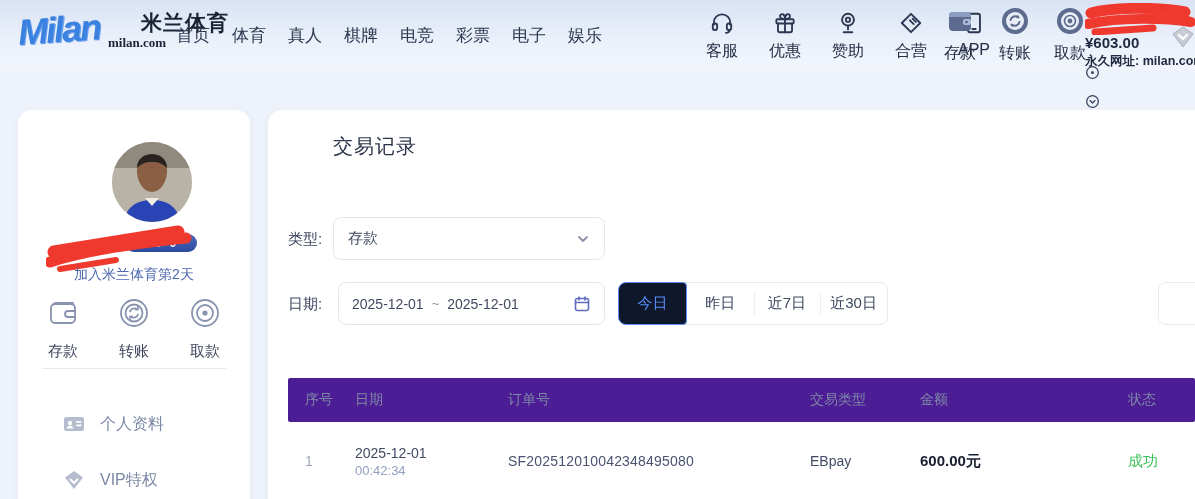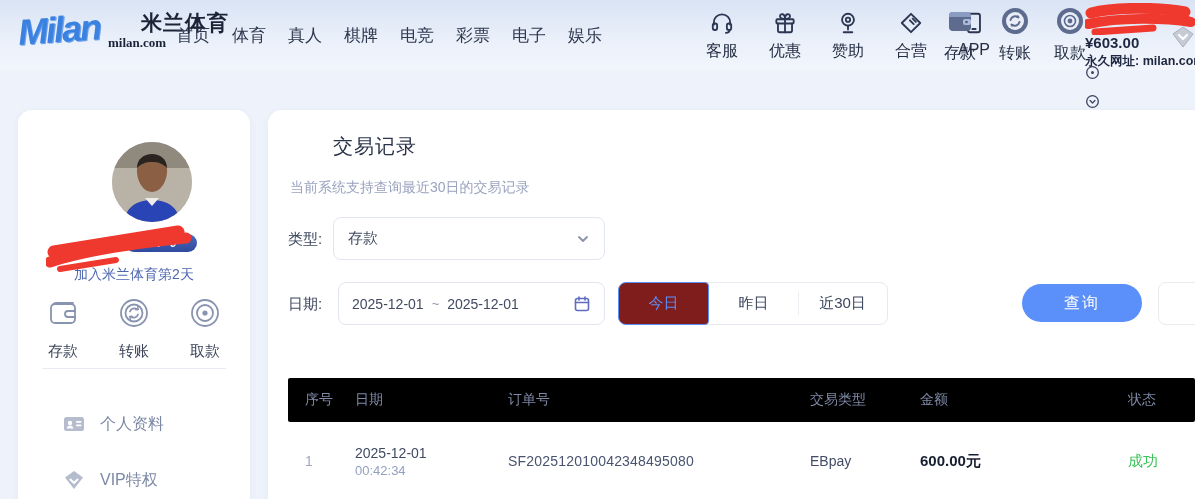--- a/index.html
+++ b/index.html
@@ -91,36 +91,36 @@
   }
   .range-btn {
     flex:1; display:flex; align-items:center; justify-content:center;
     font-size:15px; color:#3c465e; cursor:pointer; position:relative;
   }
   .range-btn + .range-btn::before {
     content:""; position:absolute; left:0; top:9px; bottom:9px; width:1px; background:#eceef3;
   }
   .range-btn.active {
     border:1px solid #5b8ff9; border-radius:8px 4px 4px 8px;
-    color:#5b8ff9; margin:-1px 0 -1px -1px; background:#7f1d1d; z-index:2;
+    color:#5b8ff9; margin:-1px 0 -1px -1px; background:#0f172a; z-index:2;
   }
   .range-btn.active::before, .range-btn.active + .range-btn::before { display:none; }
   .query-btn {
     position:absolute; left:754px; top:174px; width:120px; height:38px;
     background:#5b8ff9; border:none; border-radius:19px; color:#fff; font-size:16px;
     cursor:pointer; letter-spacing:2px;
   }
   .reset-btn {
     position:absolute; left:890px; top:172px; width:80px; height:43px;
     background:#fff; border:1px solid #e9ebf1; border-radius:8px; cursor:pointer;
   }
   
   .table { position:absolute; left:20px; top:268px; width:907px; }
   .t-row { display:flex; align-items:center; }
-  .t-head { background:#000000; height:44px; border-radius:2px; }
+  .t-head { background:#4c1d95; height:44px; border-radius:2px; }
   .t-head .t-cell { font-size:14px; color:#7e89a6; }
   .t-body-row { height:78px; }
   .t-cell { padding-right:6px; }
   .c1 { width:67px; padding-left:17px; }
   .c2 { width:153px; }
   .c3 { width:302px; }
   .c4 { width:110px; }
   .c5 { width:208px; }
   .c6 { flex:1; }
   .cell-index { font-size:14px; color:#a0a8bc; }
@@ -355,21 +355,20 @@
           <path d="M8.5 11.5 l3.5 3.5 3.5-3.5" fill="none" stroke="#ffffff" stroke-width="2" stroke-linecap="round" stroke-linejoin="round"></path>
         </svg>
       </span>
       <span class="lb">VIP特权</span>
     </div>
   </div>
 </div>
 
 <div class="main">
   <div class="page-title">交易记录</div>
-  <div class="page-subtitle">当前系统支持查询最近30日的交易记录</div>
 
   <span class="filter-label type-label">类型:</span>
   <div class="select-box">
     <span class="val">存款</span>
     <span style="display:flex">
       <svg width="14" height="14" viewBox="0 0 14 14" fill="none" stroke="#8b93a8" stroke-width="1.8" stroke-linecap="round" stroke-linejoin="round">
         <path d="M3 5l4 4 4-4"></path>
       </svg>
     </span>
   </div>
@@ -383,24 +382,24 @@
       <svg width="18" height="18" viewBox="0 0 18 18" fill="none" stroke="#5f6cc0" stroke-width="1.6" stroke-linecap="round">
         <rect x="2.5" y="3.5" width="13" height="12" rx="2"></rect>
         <path d="M2.5 7.5h13M6 2v3M12 2v3"></path>
       </svg>
     </span>
   </div>
 
   <div class="range-group">
     <div class="range-btn active">今日</div>
     <div class="range-btn">昨日</div>
+    <div class="range-btn">近7日</div>
     <div class="range-btn">近30日</div>
   </div>
 
-  <button class="query-btn">查询</button>
   <button class="reset-btn"></button>
 
   <div class="table">
     <div class="t-row t-head">
       <div class="t-cell c1">序号</div>
       <div class="t-cell c2">日期</div>
       <div class="t-cell c3">订单号</div>
       <div class="t-cell c4">交易类型</div>
       <div class="t-cell c5">金额</div>
       <div class="t-cell c6">状态</div>

